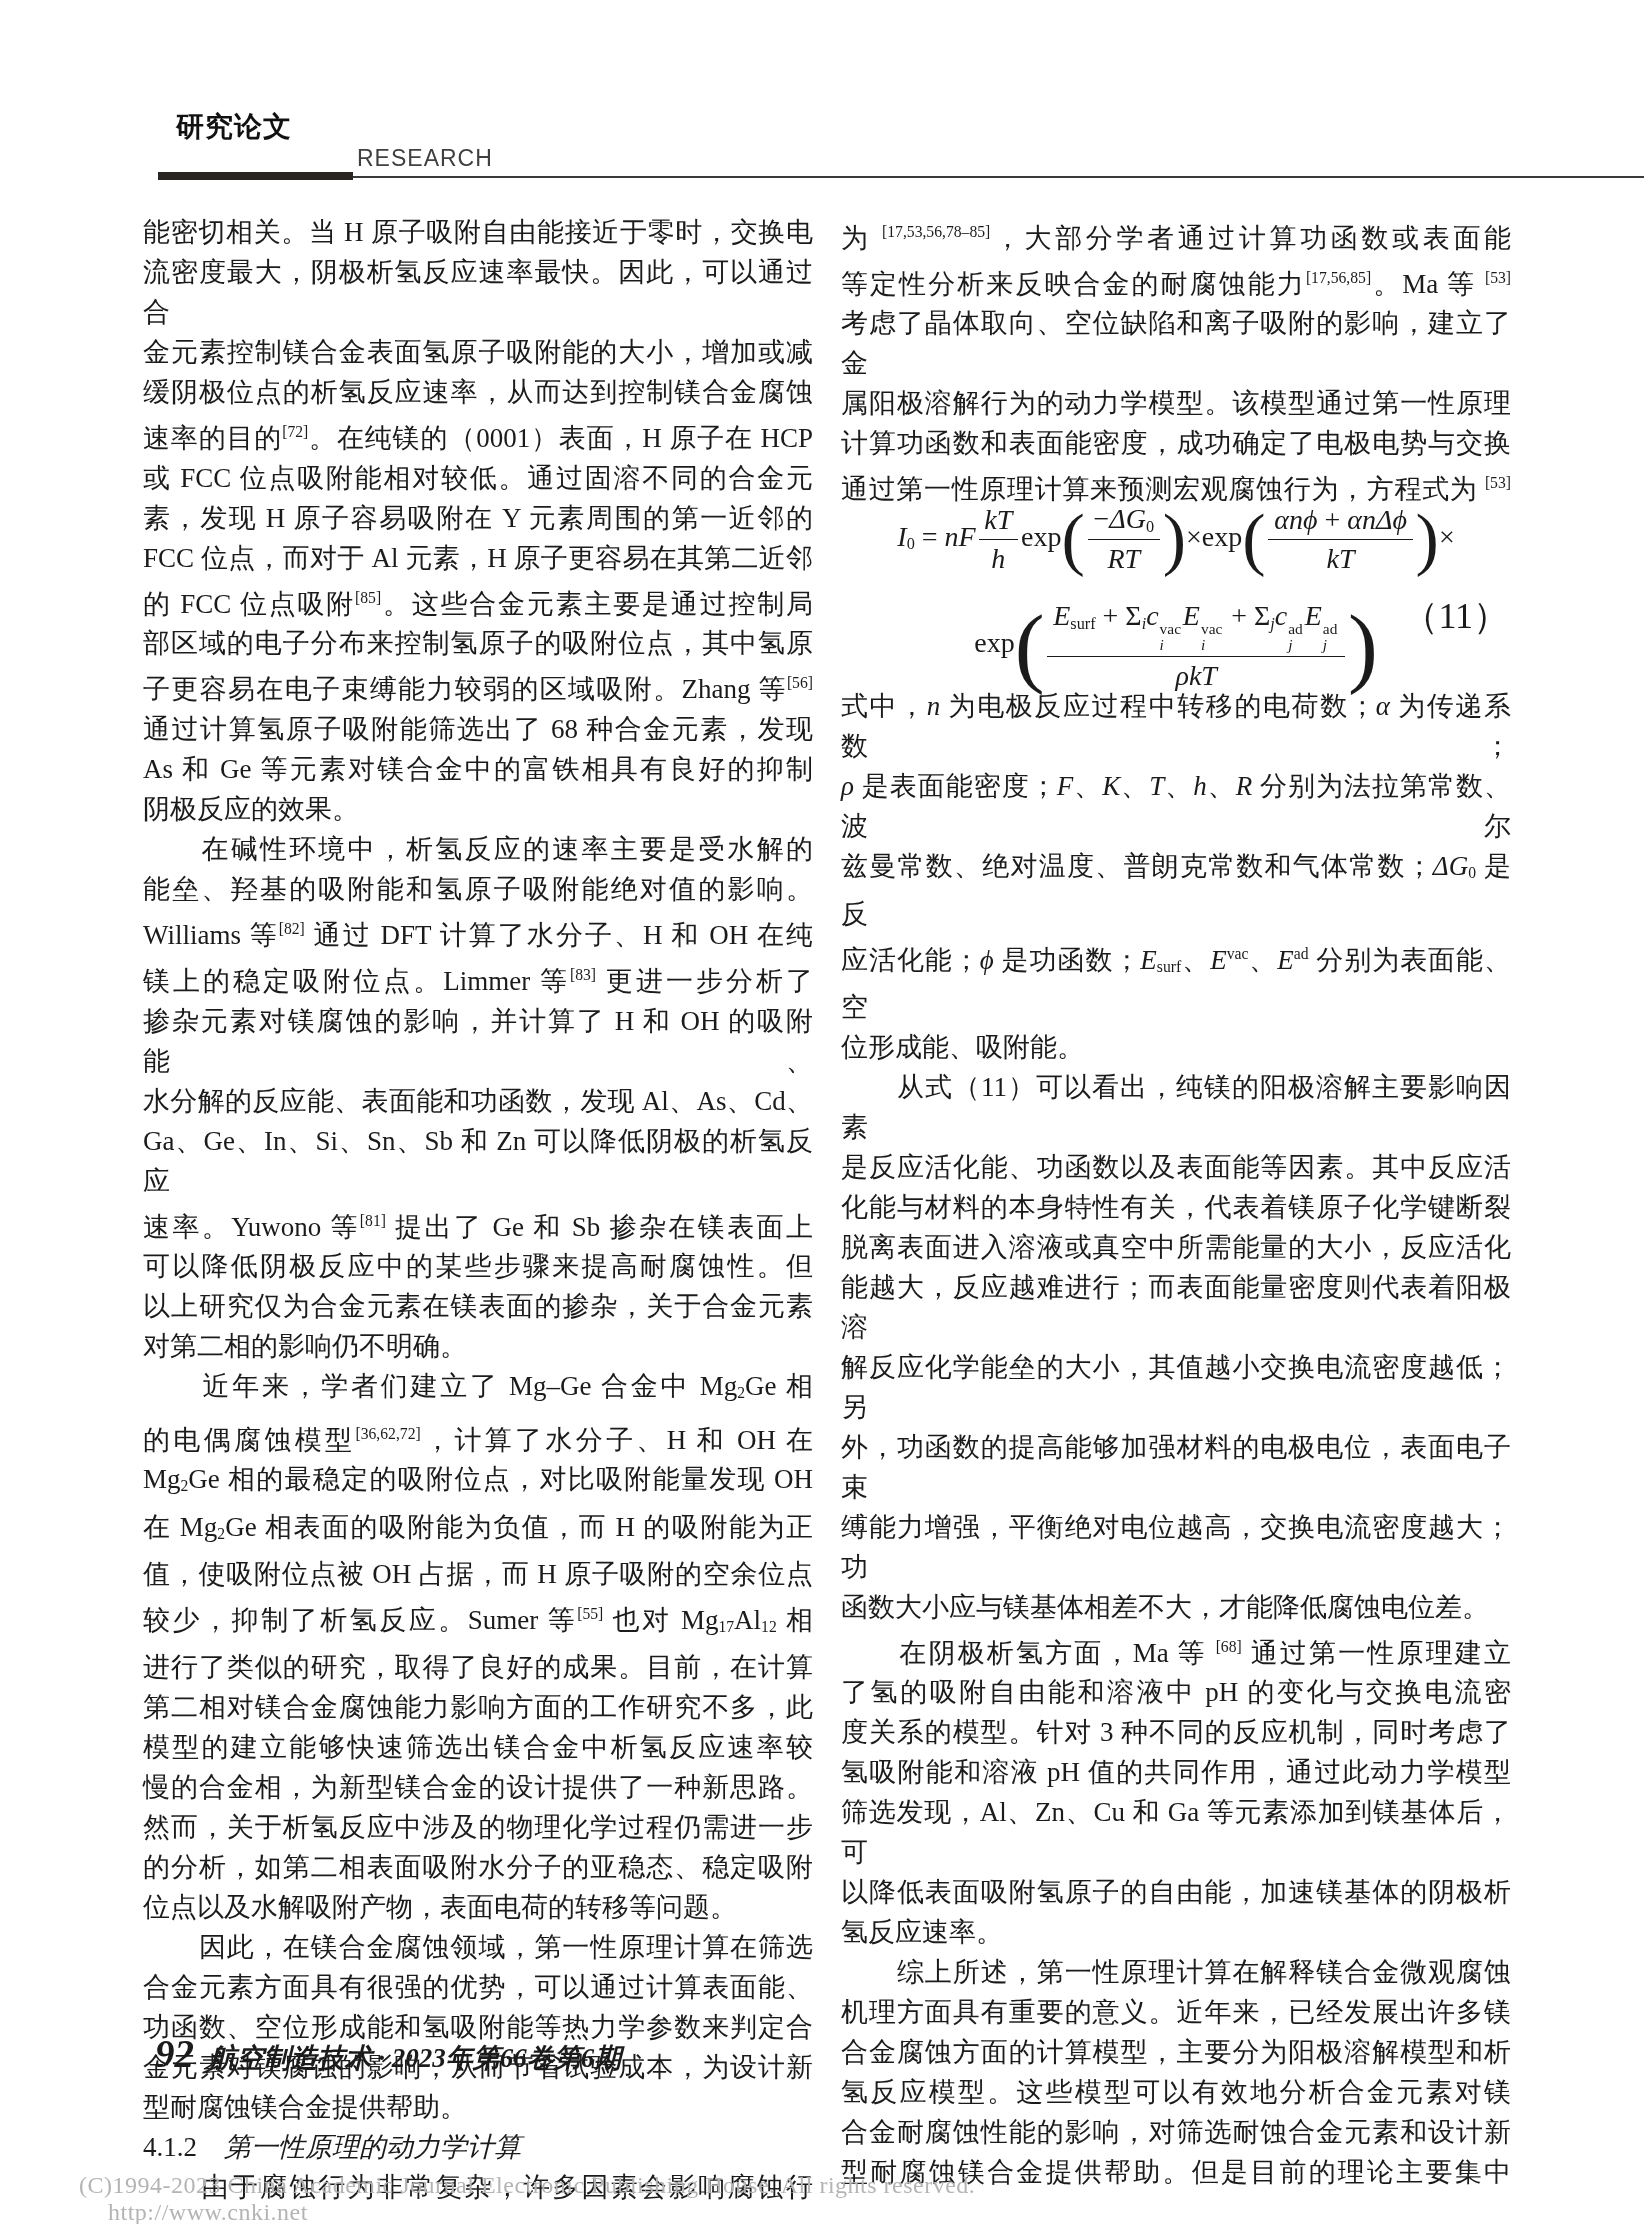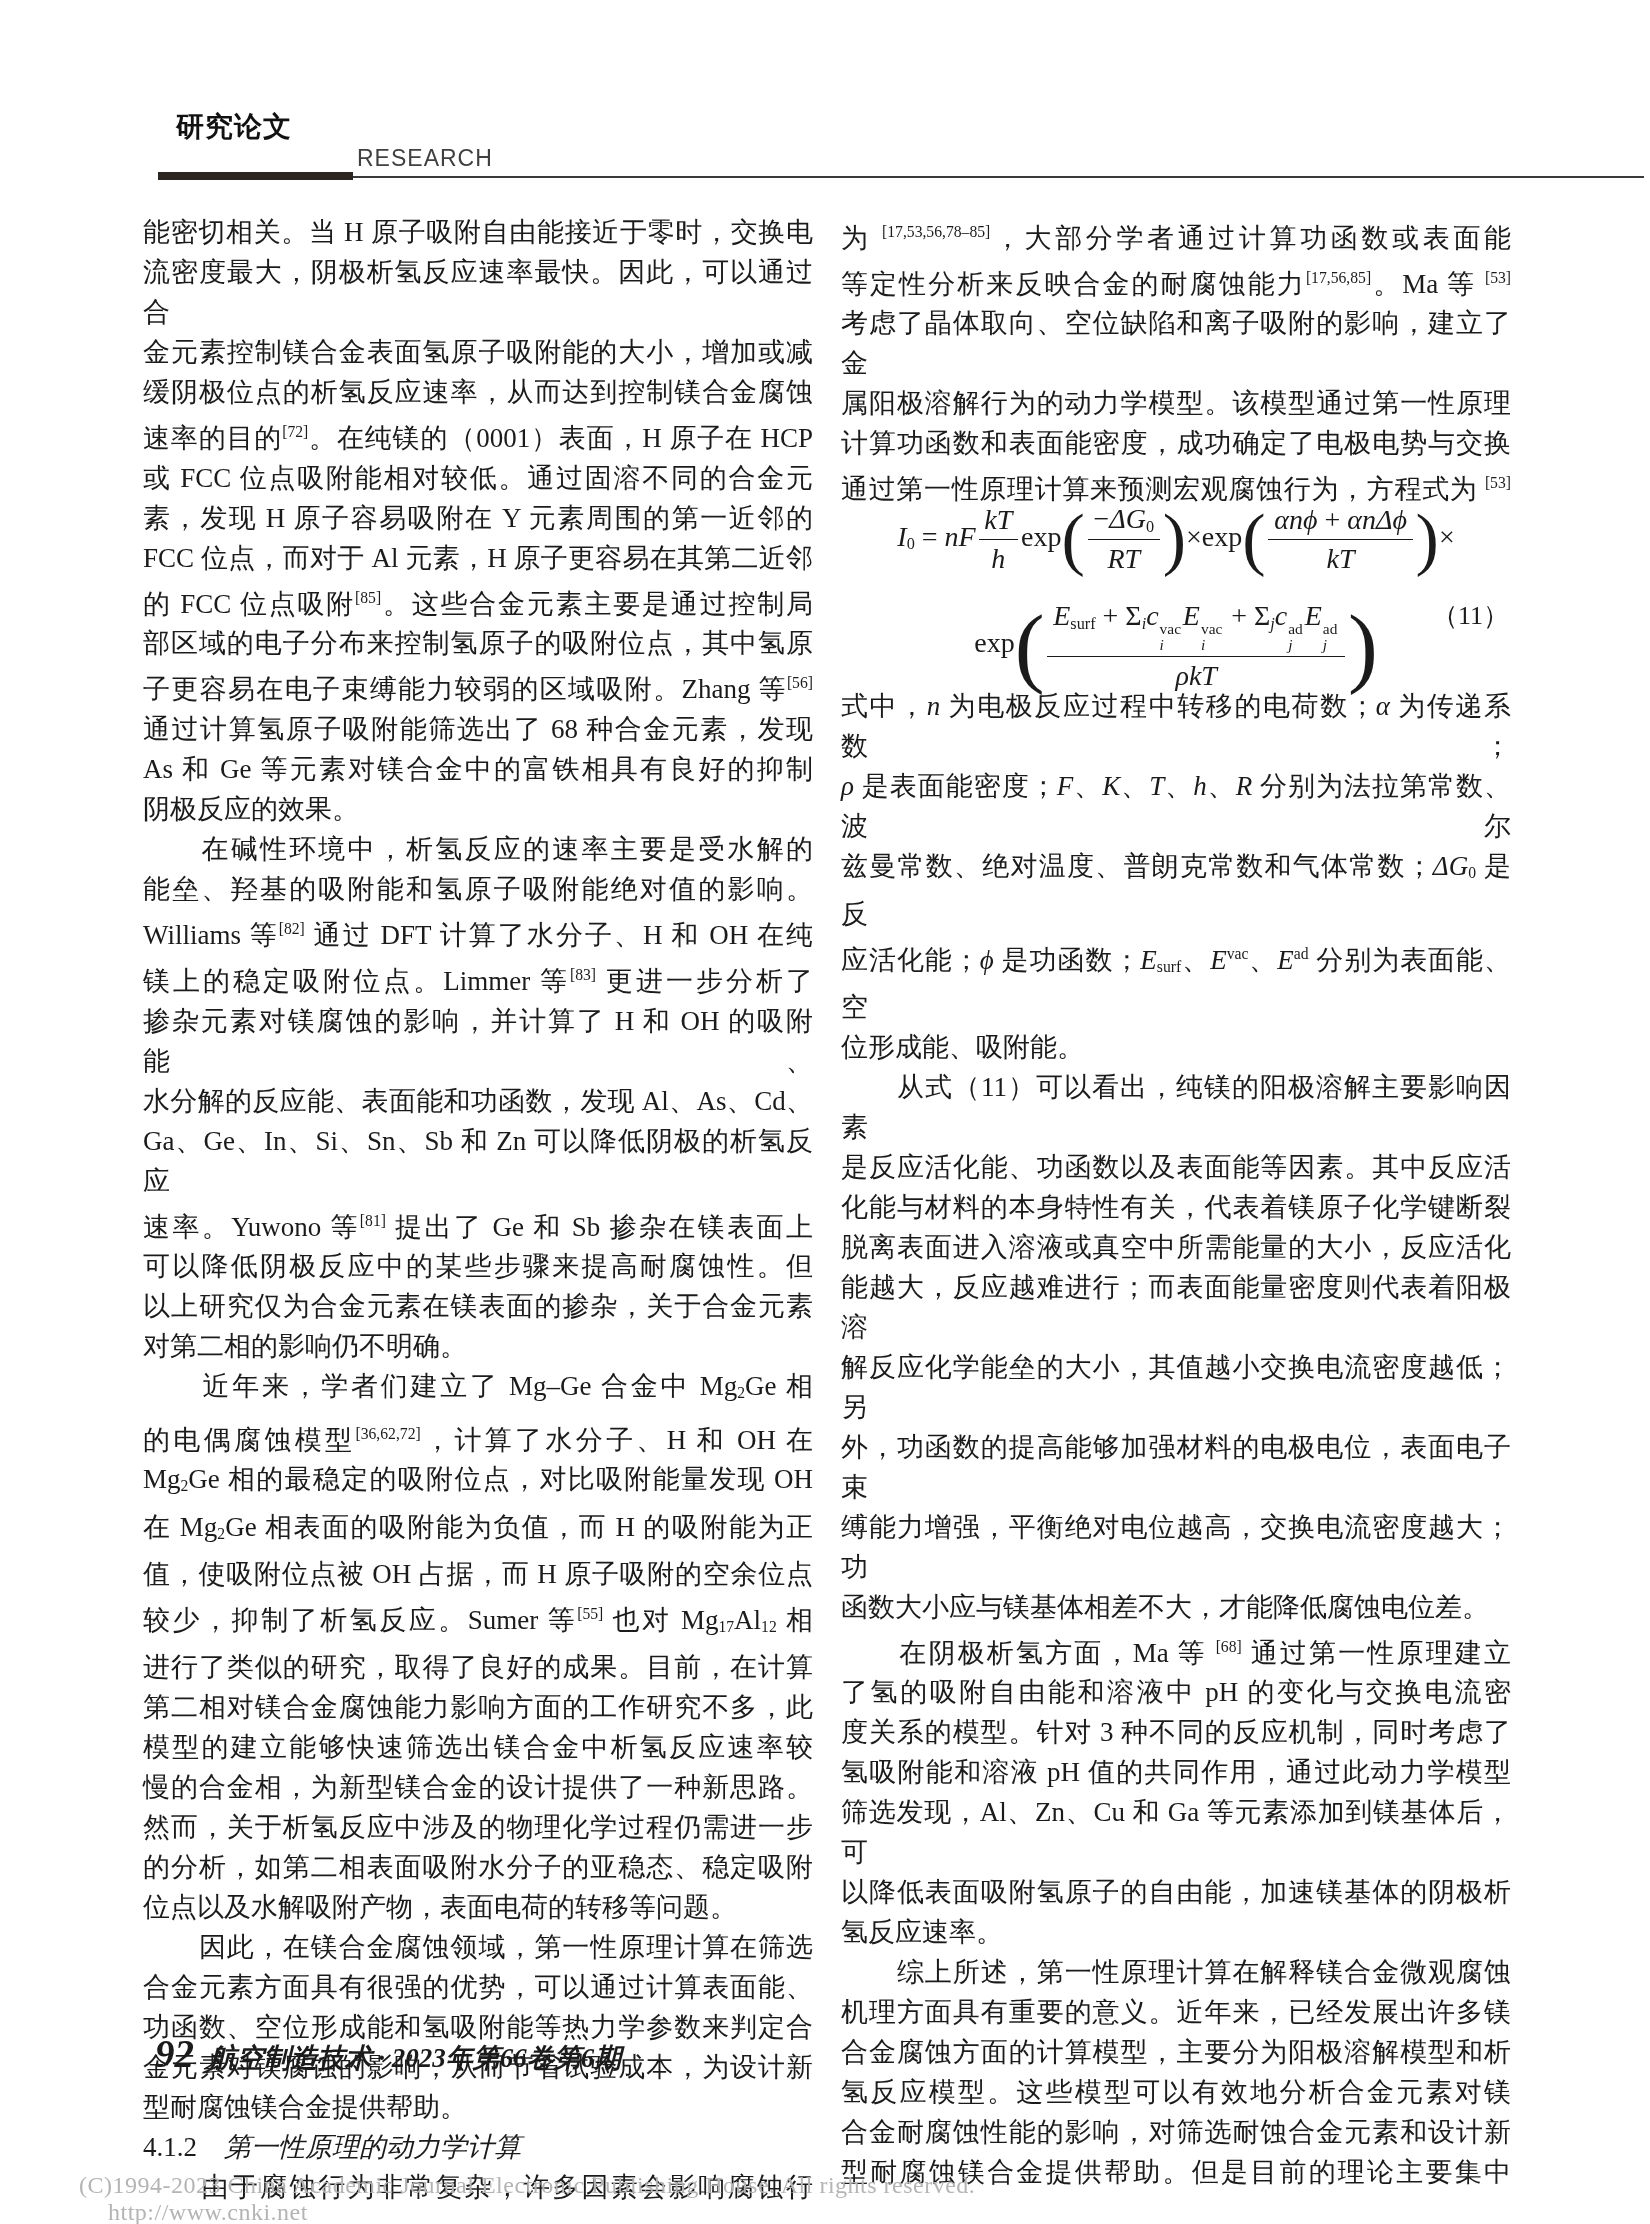--- a/index.html
+++ b/index.html
@@ -31,21 +31,21 @@
   .eqline{text-align:center;white-space:pre;line-height:1;}
   .eqline span{white-space:pre;}
   .frac{display:inline-flex;flex-direction:column;vertical-align:middle;text-align:center;margin:0 2.9px;line-height:1.15;}
   .fn{border-bottom:1.9px solid #1b1b1b;padding:0 5.8px 2.9px;}
   .fd{padding-top:2.9px;}
   .big{font-size:250%;font-weight:200;vertical-align:middle;line-height:0;}
   .big2{font-size:320%;font-weight:200;vertical-align:middle;line-height:0;}
   .ss{display:inline-flex;flex-direction:column;font-size:0.55em;line-height:1.05;
       vertical-align:-0.55em;text-align:left;margin:0 1.9px 0 1px;}
   .ssd{font-style:italic;}
-  .eqnum{position:absolute;right:1.9px;bottom:50px;font-size:26px;}
+  .eqnum{position:absolute;right:1.9px;bottom:50px;font-size:36px;}
 
   
   .footer{position:absolute;left:155px;top:2034px;display:flex;align-items:baseline;gap:15.5px;font-style:italic;}
   .f-page{font-size:39px;font-weight:bold;line-height:1;}
   .f-journal{font-size:27px;font-weight:bold;line-height:1;}
 
   
   .copyright{position:absolute;left:53px;top:2145px;font-size:24px;color:#b4b4b4;
              white-space:pre;letter-spacing:0.5px;}
   .copyright .url{margin-left:29px;}

